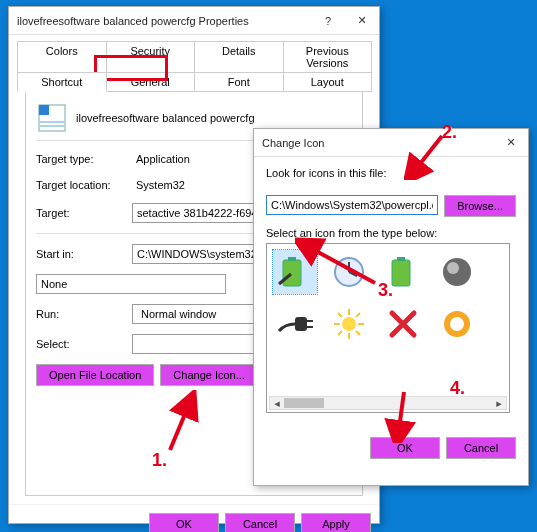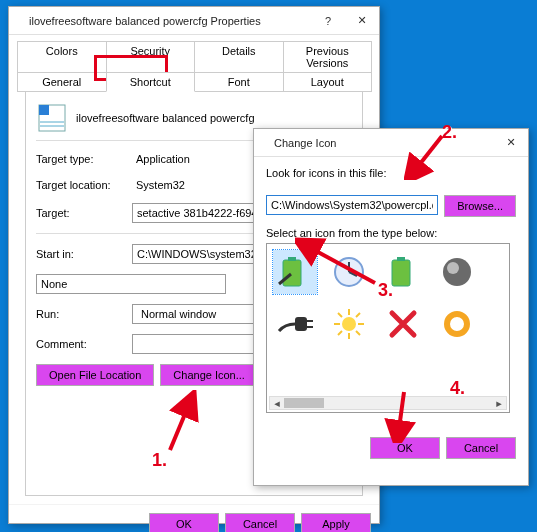--- a/index.html
+++ b/index.html
@@ -1,18 +1,18 @@
 <!DOCTYPE html>
 <html><head>
 <meta charset="utf-8">
 <style>
   * { box-sizing: border-box; font-family: "Segoe UI", Tahoma, sans-serif; font-size: 11px; }
   body { margin: 0; width: 537px; height: 532px; background: #0a7dd4; position: relative; overflow: hidden; }
   .window { position: absolute; background: #fff; border: 1px solid #aaa; box-shadow: 2px 2px 8px rgba(0,0,0,.3); }
-  .titlebar { height: 28px; background: #fff; display: flex; align-items: center; justify-content: space-between; padding-left: 20px; border-bottom: 1px solid #e0e0e0; }
+  .titlebar { height: 28px; background: #fff; display: flex; align-items: center; justify-content: space-between; padding-left: 8px; border-bottom: 1px solid #e0e0e0; }
   .titlebar span.title { color: #222; }
   .winbtns { display: flex; }
   .winbtn { width: 34px; height: 28px; display: flex; align-items: center; justify-content: center; color: #333; }
   .tabs-wrap { padding: 6px 8px 0 8px; }
   .tabrow { display: flex; }
   .tab { padding: 3px 0; border: 1px solid #ccc; background: #fff; margin-right: -1px; margin-bottom: -1px; text-align: center; flex: 1; }
   .tab.active { border-bottom: 1px solid #fff; position: relative; z-index: 2; }
   .dlg-body { border: 1px solid #ccc; margin: 0 8px 8px 8px; padding: 10px; position: relative; background: #fff; }
   .iconrow { display: flex; align-items: center; gap: 8px; margin-bottom: 6px; }
   .hr { border: none; border-top: 1px solid #ddd; margin: 6px 0 10px 0; }
@@ -55,22 +55,22 @@
   </div>
 
   <div class="tabs-wrap">
     <div class="tabrow">
       <div class="tab">Colors</div>
       <div class="tab">Security</div>
       <div class="tab">Details</div>
       <div class="tab">Previous Versions</div>
     </div>
     <div class="tabrow">
+      <div class="tab active">Shortcut</div>
       <div class="tab">General</div>
-      <div class="tab active">Shortcut</div>
       <div class="tab">Font</div>
       <div class="tab">Layout</div>
     </div>
 
     <div class="dlg-body" style="height:405px;">
       <div class="iconrow">
         <span class="docicon">
           <svg viewBox="0 0 32 32">
               <rect x="3" y="3" width="26" height="26" fill="#fff" stroke="#7aa"></rect>
               <rect x="3" y="3" width="10" height="10" fill="#2a7fd6"></rect>
@@ -101,21 +101,21 @@
       <div class="field">
         <input class="box" style="width: 190px;" value="None">
       </div>
       <div class="field">
         <div class="flabel">Run:</div>
         <select class="box" style="width:190px">
           <option>Normal window</option>
         </select>
       </div>
       <div class="field">
-        <div class="flabel">Comment:</div>
+        <div class="flabel">Select:</div>
         <input class="box" style="width: 190px;" value="">
       </div>
 
       <div class="btnrow" style="margin-top:6px;">
         <button class="btn">Open File Location</button>
         <button class="btn">Change Icon...</button>
       </div>
     </div>
   </div>
 

